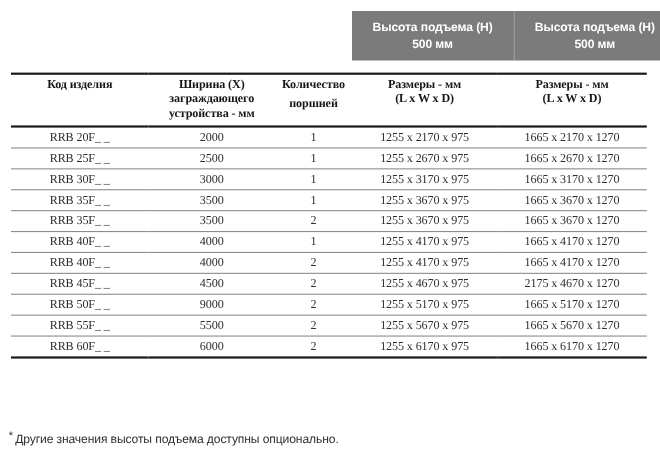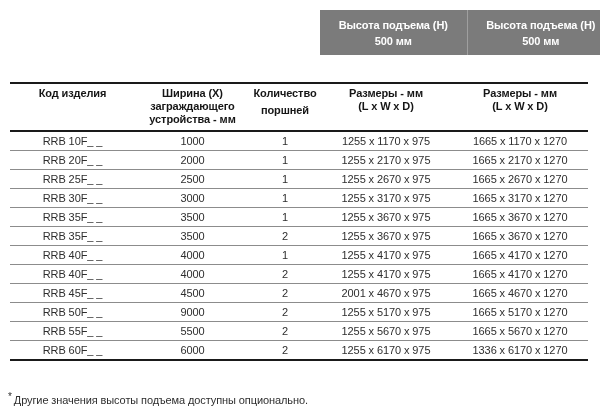--- a/index.html
+++ b/index.html
@@ -39,24 +39,25 @@
     letter-spacing: -0.1px;
   }
   .lift-cell + .lift-cell {
     border-left: 1px solid rgba(255,255,255,0.28);
   }
 
   
   table.spec {
     position: absolute;
     left: 10px;
-    top: 82px;
+    top: 66px;
     width: 578px;
     border-collapse: collapse;
     table-layout: fixed;
+    font-family: Liberation Serif, serif;
   }
   table.spec thead tr {
     border-top: 2px solid var(--line-black, #1a1a1a);
     border-bottom: 2px solid var(--line-black, #1a1a1a);
   }
   th {
     height: 43px;
     vertical-align: top;
     padding: 3px 2px 0 2px;
     font-size: 11px;
@@ -141,27 +142,20 @@
           <div>(L x W x D)</div>
         </th>
         <th>
           <div>Размеры - мм</div>
           <div>(L x W x D)</div>
         </th>
       </tr>
     </thead>
     <tbody>
         <tr>
-          <td>RRB 10F_ _</td>
-          <td>1000</td>
-          <td>1</td>
-          <td>1255 x 1170 x 975</td>
-          <td>1665 x 1170 x 1270</td>
-        </tr>
-        <tr>
           <td>RRB 20F_ _</td>
           <td>2000</td>
           <td>1</td>
           <td>1255 x 2170 x 975</td>
           <td>1665 x 2170 x 1270</td>
         </tr>
         <tr>
           <td>RRB 25F_ _</td>
           <td>2500</td>
           <td>1</td>
@@ -200,43 +194,43 @@
           <td>RRB 40F_ _</td>
           <td>4000</td>
           <td>2</td>
           <td>1255 x 4170 x 975</td>
           <td>1665 x 4170 x 1270</td>
         </tr>
         <tr>
           <td>RRB 45F_ _</td>
           <td>4500</td>
           <td>2</td>
-          <td>2001 x 4670 x 975</td>
-          <td>1665 x 4670 x 1270</td>
+          <td>1255 x 4670 x 975</td>
+          <td>2175 x 4670 x 1270</td>
         </tr>
         <tr>
           <td>RRB 50F_ _</td>
           <td>9000</td>
           <td>2</td>
           <td>1255 x 5170 x 975</td>
           <td>1665 x 5170 x 1270</td>
         </tr>
         <tr>
           <td>RRB 55F_ _</td>
           <td>5500</td>
           <td>2</td>
           <td>1255 x 5670 x 975</td>
           <td>1665 x 5670 x 1270</td>
         </tr>
         <tr>
           <td>RRB 60F_ _</td>
           <td>6000</td>
           <td>2</td>
           <td>1255 x 6170 x 975</td>
-          <td>1336 x 6170 x 1270</td>
+          <td>1665 x 6170 x 1270</td>
         </tr>
       </tbody>
   </table>
 
   <div class="footnote">
     <span class="fn-marker">*</span><span>Другие значения высоты подъема доступны опционально.</span>
   </div>
 
 </div>
 

